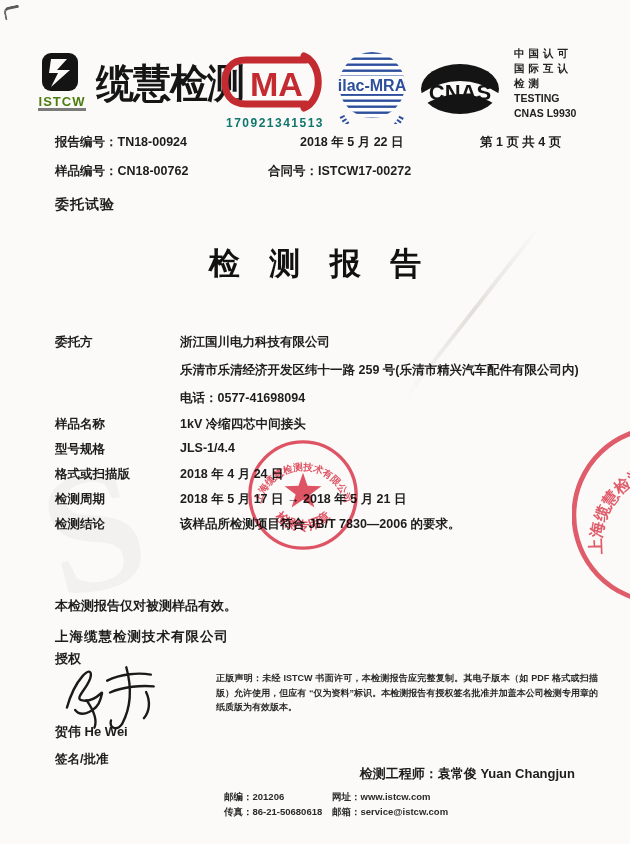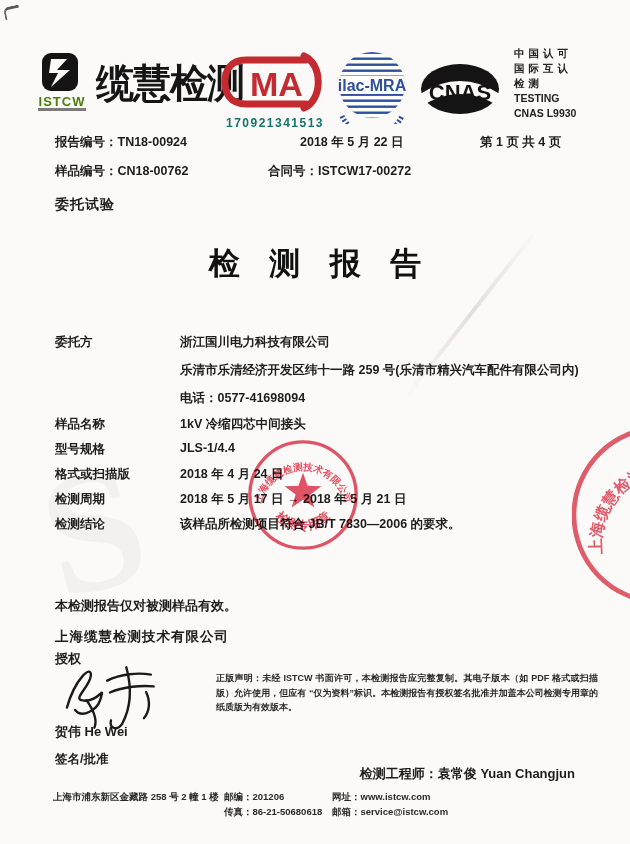--- a/index.html
+++ b/index.html
@@ -223,21 +223,20 @@
     </g>
   </svg>
 </div>
 
 <div class="abs disclaimer">正版声明：未经 ISTCW 书面许可，本检测报告应完整复制。其电子版本（如 PDF 格式或扫描版）允许使用，但应有 “仅为资料”标识。本检测报告有授权签名批准并加盖本公司检测专用章的纸质版为有效版本。</div>
 <div class="abs signer">贺伟  He Wei</div>
 <div class="abs signlabel">签名/批准</div>
 <div class="abs engineer">检测工程师：袁常俊 Yuan  Changjun</div>
 
 <div class="abs footer fc1">
-  <div>上海市浦东新区金藏路 258 号 2 幢 1 楼</div>
 </div>
 <div class="abs footer fc2">
   <div>邮编：201206</div>
   <div>传真：86-21-50680618</div>
 </div>
 <div class="abs footer fc3">
   <div>网址：www.istcw.com</div>
   <div>邮箱：service@istcw.com</div>
 </div>
 

